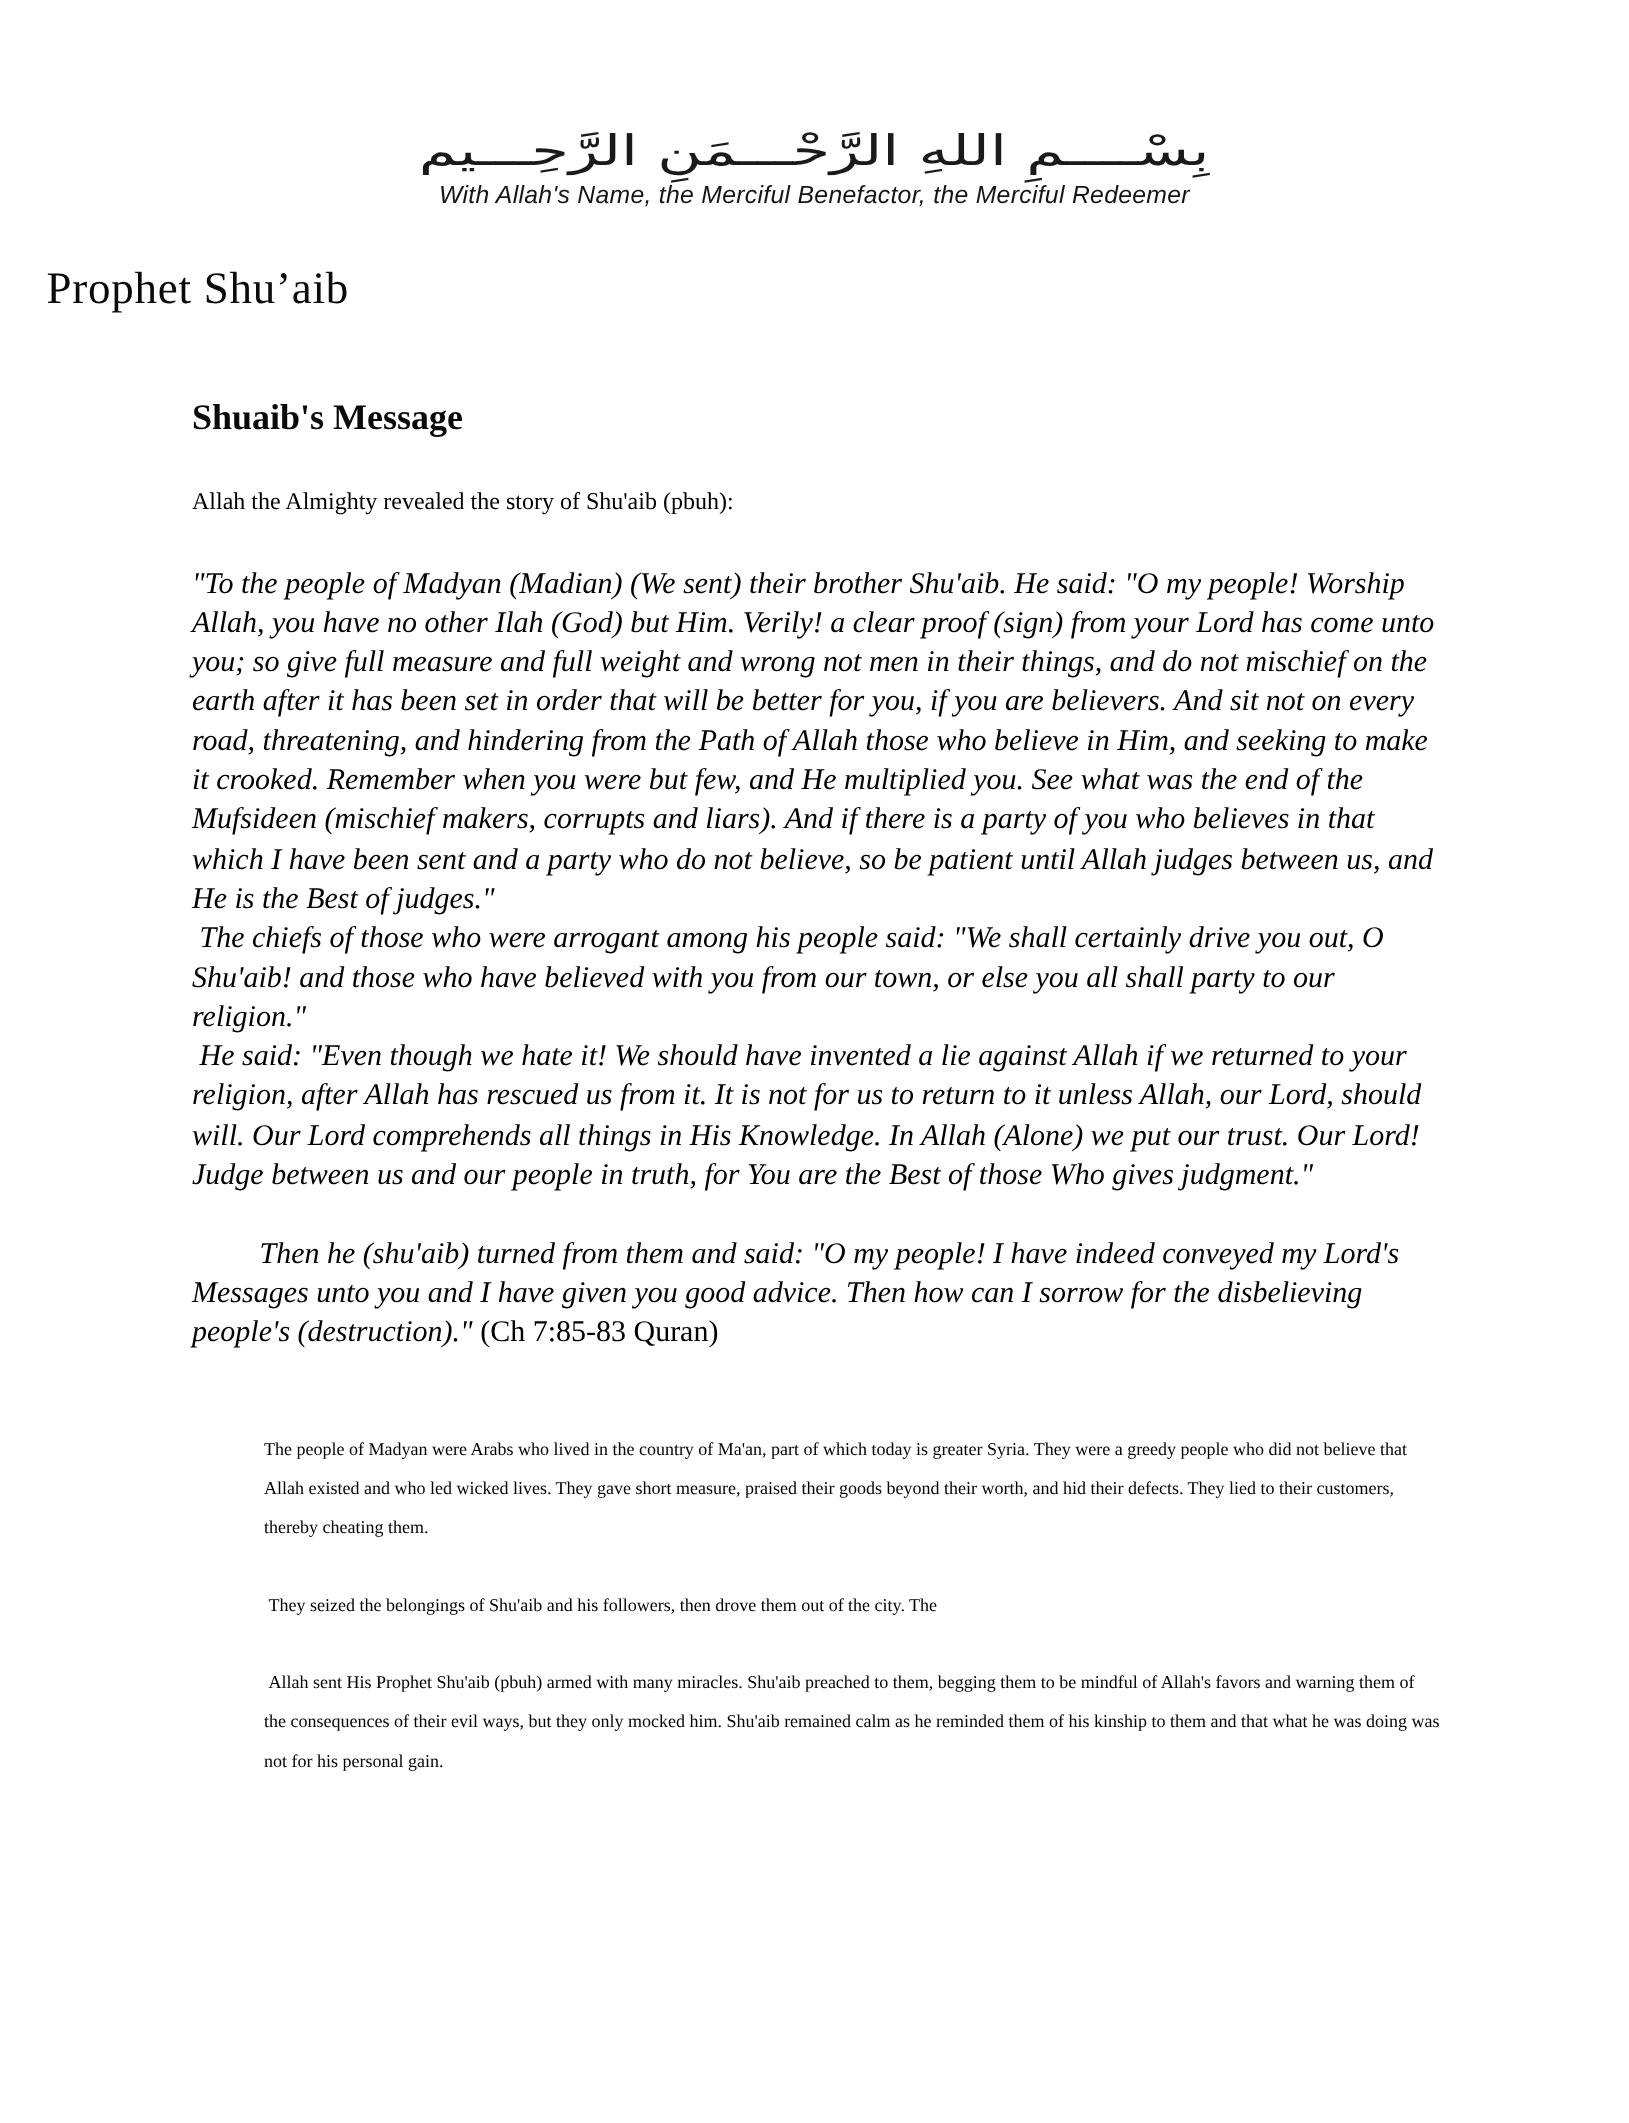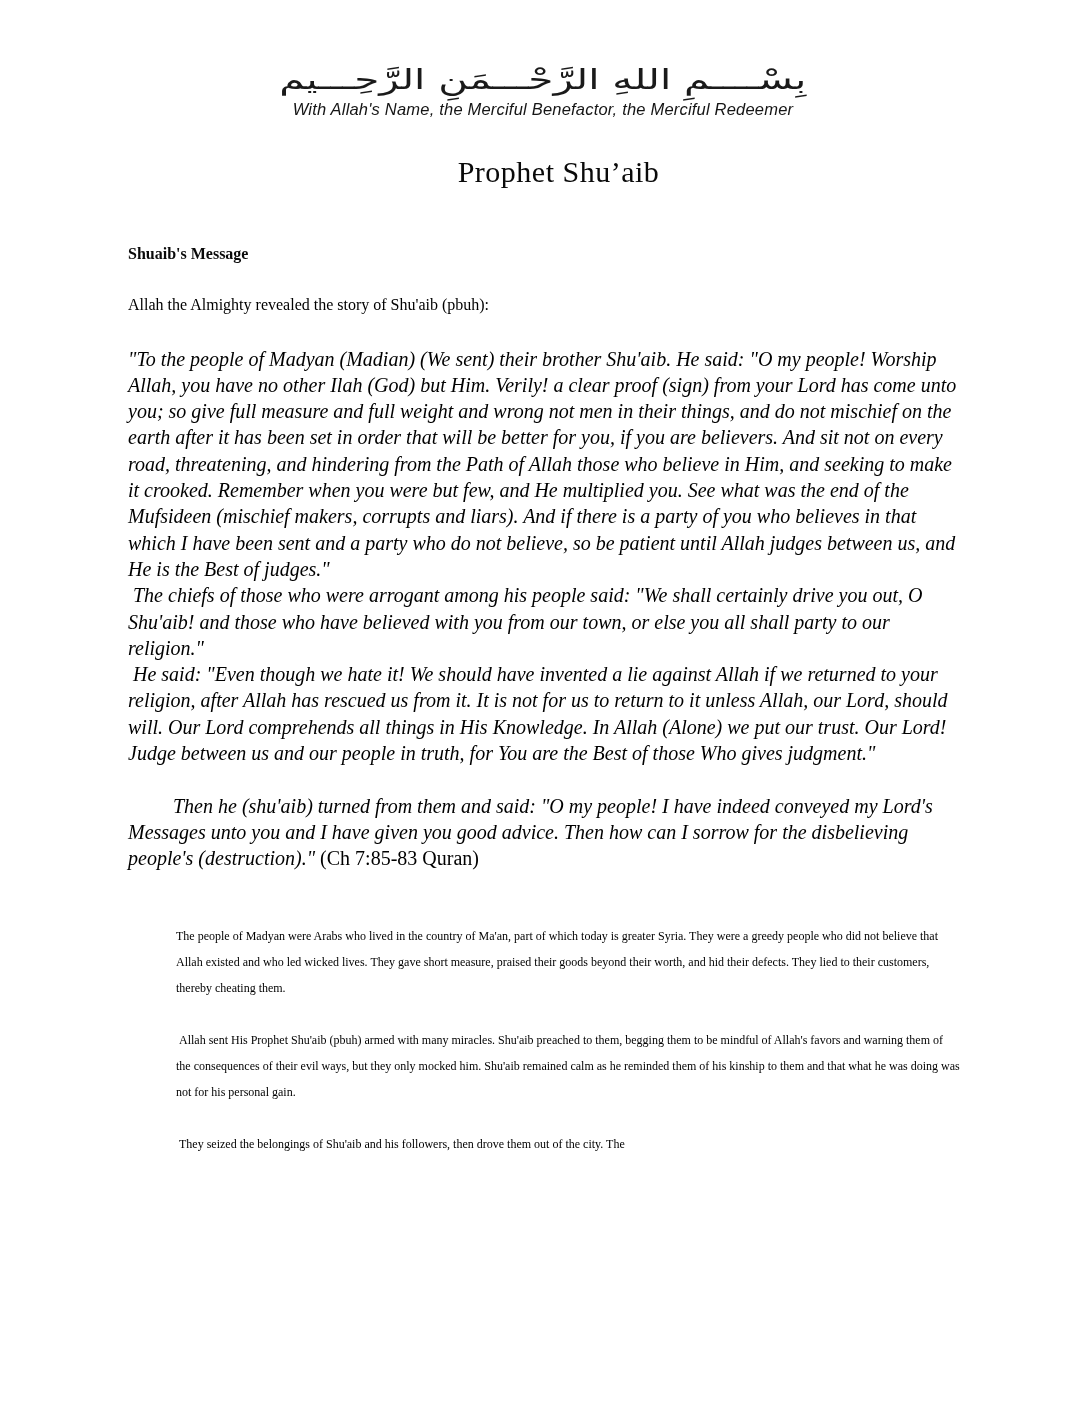--- a/index.html
+++ b/index.html
@@ -9,21 +9,21 @@
     height: 1415px;
     position: relative;
     font-family: "Liberation Serif", serif;
     color: #000;
     overflow: hidden;
   }
   .page {
     width: 1086px;
     height: 1415px;
     background: #ffffff;
-    padding-top: 63px;
+    padding-top: 84px;
   }
   .header { text-align: center; }
   .bismillah {
     font-family: "DejaVu Sans", sans-serif;
     font-size: 28px;
     color: #1a1a1a;
     direction: rtl;
     display: inline-block;
     transform: scaleX(1.45);
     transform-origin: center;
@@ -36,34 +36,33 @@
     font-family: "Liberation Sans", sans-serif;
     font-weight: normal;
     font-style: italic;
     font-size: 16.5px;
     color: #151515;
     letter-spacing: 0.2px;
     filter: blur(0.2px);
   }
   .page-title {
     margin-top: 36px;
-    text-align: center;
     font-size: 30px;
     font-weight: normal;
     color: #0a0a0a;
     letter-spacing: 0.5px;
     margin-left: 31px;
   }
   .content {
     margin: 0 126px 0 128px;
     width: 832px;
   }
   .section-heading {
     margin-top: 56px;
-    font-size: 16px;
+    font-size: 24px;
     font-weight: bold;
     color: #0a0a0a;
   }
   .intro-line {
     margin-top: 29px;
     font-size: 16px;
     line-height: 26px;
   }
   .quran-quote {
     margin-top: 28px;
@@ -105,19 +104,19 @@
       <div class="quote-segment">"To the people of Madyan (Madian) (We sent) their brother Shu'aib. He said: "O my people! Worship Allah, you have no other Ilah (God) but Him. Verily! a clear proof (sign) from your Lord has come unto you; so give full measure and full weight and wrong not men in their things, and do not mischief on the earth after it has been set in order that will be better for you, if you are believers. And sit not on every road, threatening, and hindering from the Path of Allah those who believe in Him, and seeking to make it crooked. Remember when you were but few, and He multiplied you. See what was the end of the Mufsideen (mischief makers, corrupts and liars). And if there is a party of you who believes in that which I have been sent and a party who do not believe, so be patient until Allah judges between us, and He is the Best of judges."</div>
       <div class="quote-segment"> The chiefs of those who were arrogant among his people said: "We shall certainly drive you out, O Shu'aib! and those who have believed with you from our town, or else you all shall party to our religion."</div>
       <div class="quote-segment"> He said: "Even though we hate it! We should have invented a lie against Allah if we returned to your religion, after Allah has rescued us from it. It is not for us to return to it unless Allah, our Lord, should will. Our Lord comprehends all things in His Knowledge. In Allah (Alone) we put our trust. Our Lord! Judge between us and our people in truth, for You are the Best of those Who gives judgment."</div>
       <div class="quote-segment">
         <span> Then he (shu'aib) turned from them and said: "O my people! I have indeed conveyed my Lord's Messages unto you and I have given you good advice. Then how can I sorrow for the disbelieving people's (destruction)."</span><span class="roman"> (Ch 7:85-83 Quran)</span>
       </div>
     </div>
 
     <p class="body-paragraph">The people of Madyan were Arabs who lived in the country of Ma'an, part of which today is greater Syria. They were a greedy people who did not believe that Allah existed and who led wicked lives. They gave short measure, praised their goods beyond their worth, and hid their defects. They lied to their customers, thereby cheating them.</p>
 
+    <p class="body-paragraph"> They seized the belongings of Shu'aib and his followers, then drove them out of the city. The</p>
+
     <p class="body-paragraph"> Allah sent His Prophet Shu'aib (pbuh) armed with many miracles. Shu'aib preached to them, begging them to be mindful of Allah's favors and warning them of the consequences of their evil ways, but they only mocked him. Shu'aib remained calm as he reminded them of his kinship to them and that what he was doing was not for his personal gain.</p>
-
-    <p class="body-paragraph"> They seized the belongings of Shu'aib and his followers, then drove them out of the city. The</p>
 
   </div>
 
 </div>
 
 </body></html>

